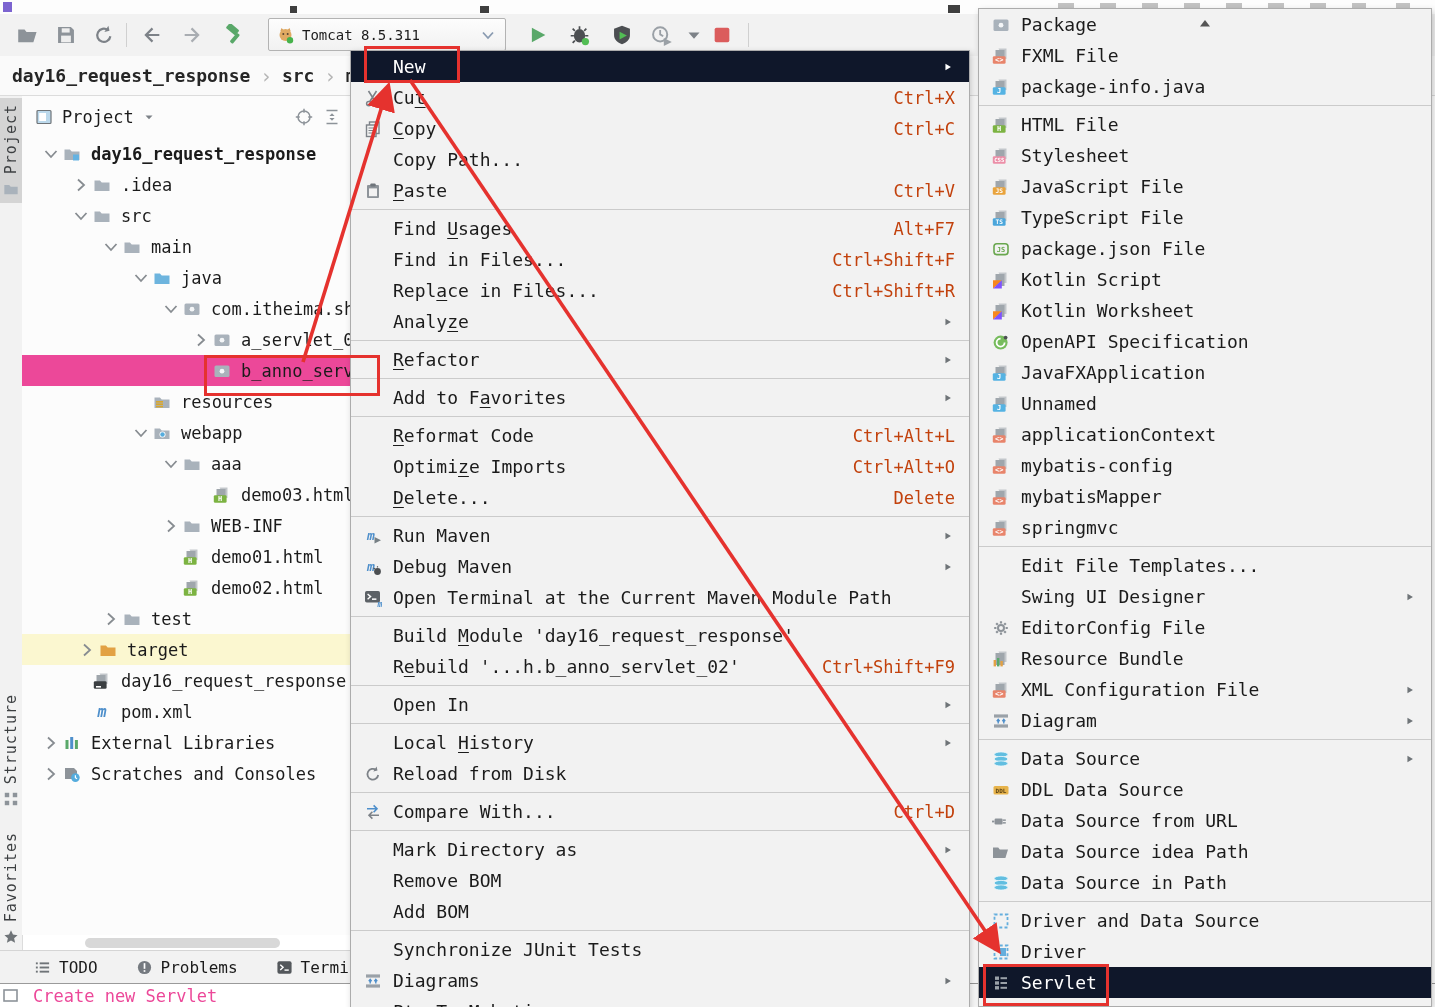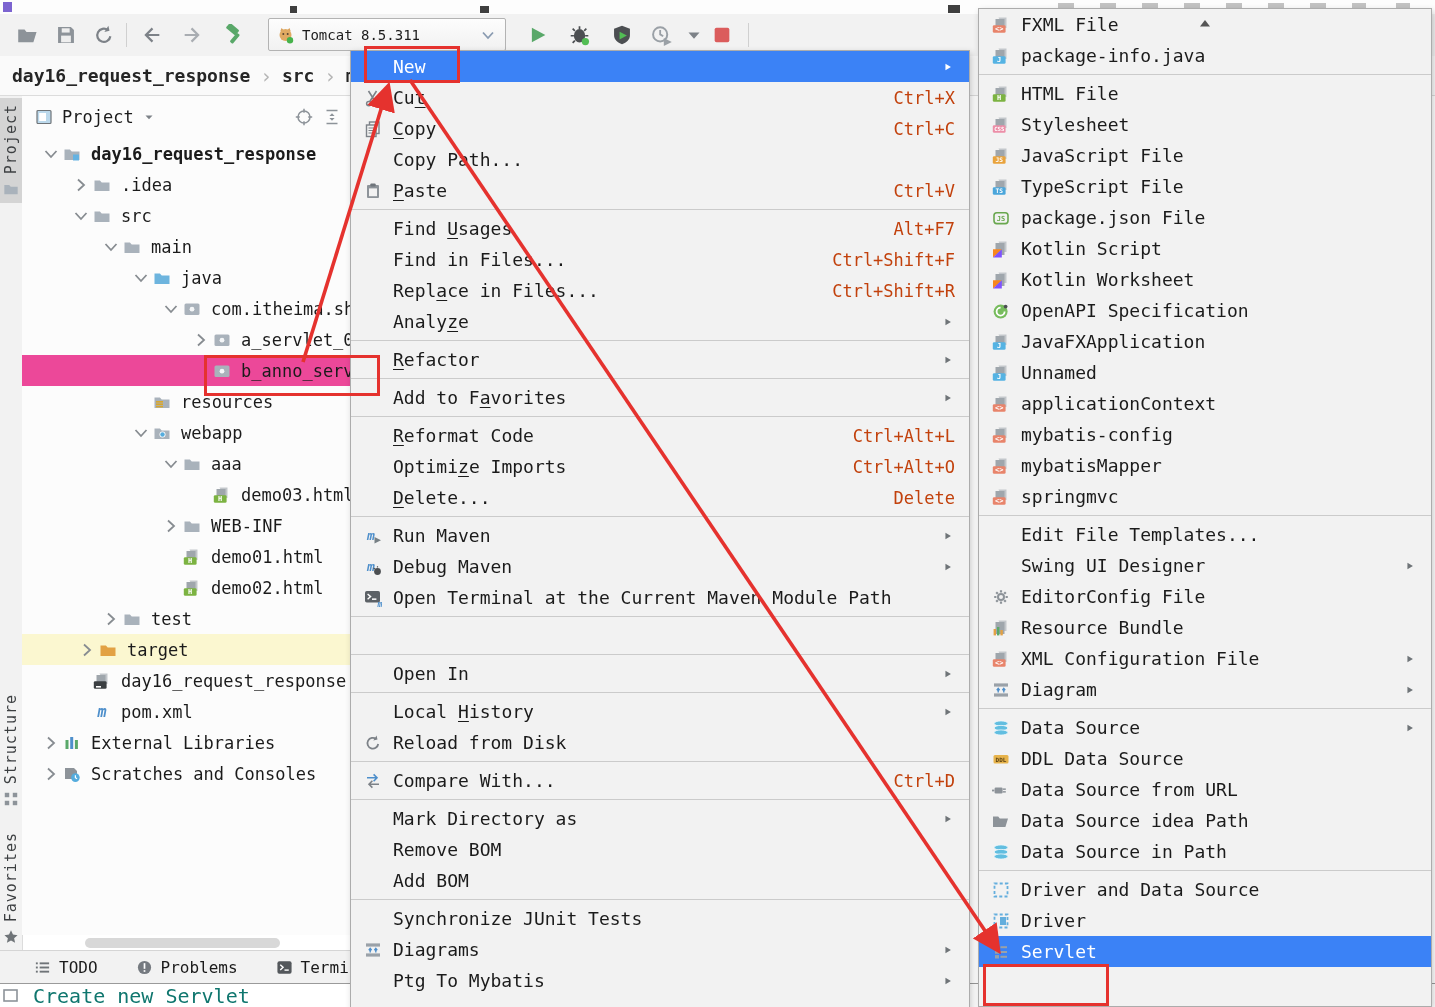--- a/index.html
+++ b/index.html
@@ -42,29 +42,29 @@
   
   #hscroll-thumb{left:85px;top:938px;width:195px;height:10px;background:#d8d8d8;border-radius:5px}
   
   #statusbar{left:0;top:950px;width:350px;height:33px;background:#f2f2f2;border-top:1px solid #d5d5d5;
     display:flex;align-items:center;gap:38px;padding-left:34px;box-sizing:border-box;overflow:hidden}
   .sitem{display:flex;align-items:center;gap:8px;font-size:16px;color:#1b1b1b;white-space:pre}
   .sitem svg{width:17px;height:17px}
   
   #bottom-dialog{left:0;top:983px;width:1435px;height:24px;background:#fff;border-top:1px solid #9a9a9a;
     display:flex;align-items:center;padding-left:2px;box-sizing:border-box;gap:13px}
-  #bottom-dialog .dtitle{font-size:20px;color:#0f766e}
+  #bottom-dialog .dtitle{font-size:17px;color:#ec4899}
   #bottom-dialog svg{width:18px;height:18px}
   
   .menu{position:absolute;background:#f2f2f2;border:1px solid #acacac;box-shadow:2px 3px 7px rgba(0,0,0,.2);box-sizing:border-box}
   #context-menu{left:350px;top:50px;width:620px;height:978px;z-index:60}
   #new-submenu{left:978px;top:8px;width:454px;height:999px;z-index:70}
   .mi{height:31px;display:flex;align-items:center;padding:0 14px 0 10px;font-size:18px;color:#1b1b1b;white-space:pre;cursor:default}
   .mi .ic{width:24px;min-width:24px;height:18px;margin-right:8px;display:flex;align-items:center;justify-content:center}
-  .mi.sel{background:#3b82f6;color:#fff}
+  .mi.sel{background:#0f172a;color:#fff}
   .mi .short{margin-left:auto;color:#c2410c;font-size:17px}
   .mi .arr{margin-left:10px;min-width:12px;display:flex;color:#6f7478}
   .mi .arr.auto{margin-left:auto}
   .mi.sel .arr{color:#fff}
   .mi u{text-underline-offset:3px}
   .sep{padding:3px 0}
   .sep>div{height:1px;background:#cbcbcb}
   #scrollup{position:absolute;top:4px;left:50%;transform:translateX(-50%);z-index:80}
   
   .anno-box{position:absolute;border:3px solid #e5322e;z-index:300;pointer-events:none}
@@ -487,21 +487,22 @@
         </svg></span></div>
     <div class="mi"><span class="ic"><svg class="svgic" viewBox="0 0 18 18">
           <rect x="1" y="2" width="15" height="11.5" rx="1.8" fill="#5c6166"></rect>
           <path d="M3.6 5l3 2.6-3 2.6" stroke="#fff" stroke-width="1.4" fill="none"></path>
           <rect x="8" y="9.4" width="4.4" height="1.5" fill="#fff"></rect>
           <text x="13.4" y="17.5" font-size="8" font-style="italic" font-weight="bold" fill="#4e8fcb">m</text>
         </svg></span><span>Open Terminal at the Current Maven Module Path</span></div>
     <div class="sep">
       <div></div>
     </div>
-    <div class="mi"><span class="ic"></span></div>
+    <div class="mi"><span class="ic"></span><span>Build <u>M</u>odule 'day16_request_response'</span></div>
+    <div class="mi"><span class="ic"></span><span>R<u>e</u>build '...h.b_anno_servlet_02'</span><span class="short">Ctrl+Shift+F9</span></div>
     <div class="sep">
       <div></div>
     </div>
     <div class="mi"><span class="ic"></span><span>Open In</span><span class="arr auto"><svg class="svgic" viewBox="0 0 18 18" style="width:11px;height:14px">
           <path d="M4 3.5l9 5.5-9 5.5z" fill="currentColor"></path>
         </svg></span></div>
     <div class="sep">
       <div></div>
     </div>
     <div class="mi"><span class="ic"></span><span>Local <u>H</u>istory</span><span class="arr auto"><svg class="svgic" viewBox="0 0 18 18" style="width:11px;height:14px">
@@ -536,20 +537,24 @@
           <path d="M6.2 11.4V7.6M4.8 9.2l1.4-1.8 1.4 1.8" stroke="#4e8fcb" stroke-width="1.4" fill="none"></path>
           <path d="M11.8 11.4V7.6M10.4 9.2l1.4-1.8 1.4 1.8" stroke="#4e8fcb" stroke-width="1.4" fill="none"></path>
         </svg></span><span>Diagrams</span><span class="arr auto"><svg class="svgic" viewBox="0 0 18 18" style="width:11px;height:14px">
           <path d="M4 3.5l9 5.5-9 5.5z" fill="currentColor"></path>
         </svg></span></div>
     <div class="mi"><span class="ic"></span><span>Ptg To Mybatis</span><span class="arr auto"><svg class="svgic" viewBox="0 0 18 18" style="width:11px;height:14px">
           <path d="M4 3.5l9 5.5-9 5.5z" fill="currentColor"></path>
         </svg></span></div>
   </div>
 <div id="new-submenu" class="menu">
+    <div class="mi"><span class="ic"><svg class="svgic" viewBox="0 0 18 18">
+          <rect x="1.5" y="3.5" width="15" height="11.5" rx="1.5" fill="#a9b2bb"></rect>
+          <circle cx="9" cy="9.2" r="2.4" fill="#f4f6f8"></circle>
+        </svg></span><span>Package</span></div>
     <div class="mi"><span class="ic"><svg class="svgic" viewBox="0 0 18 18">
           <path d="M6.5 1.5h8v10.5h-2.5" fill="#c3c7cb"></path>
           <rect x="3.5" y="3" width="9" height="12" fill="#9fa6ac"></rect>
           <rect x="0.8" y="9.2" width="12.8" height="7.6" rx="1.4" fill="#E8846B"></rect>
           <text x="7.2" y="15.2" text-anchor="middle" font-size="7" font-weight="bold" fill="#fff">&lt;&gt;</text>
         </svg></span><span>FXML File</span></div>
     <div class="mi"><span class="ic"><svg class="svgic" viewBox="0 0 18 18">
           <path d="M6.5 1.5h8v10.5h-2.5" fill="#c3c7cb"></path>
           <rect x="3.5" y="3" width="9" height="12" fill="#9fa6ac"></rect>
           <rect x="0.8" y="9.2" width="12.8" height="7.6" rx="1.4" fill="#55B3E3"></rect>

